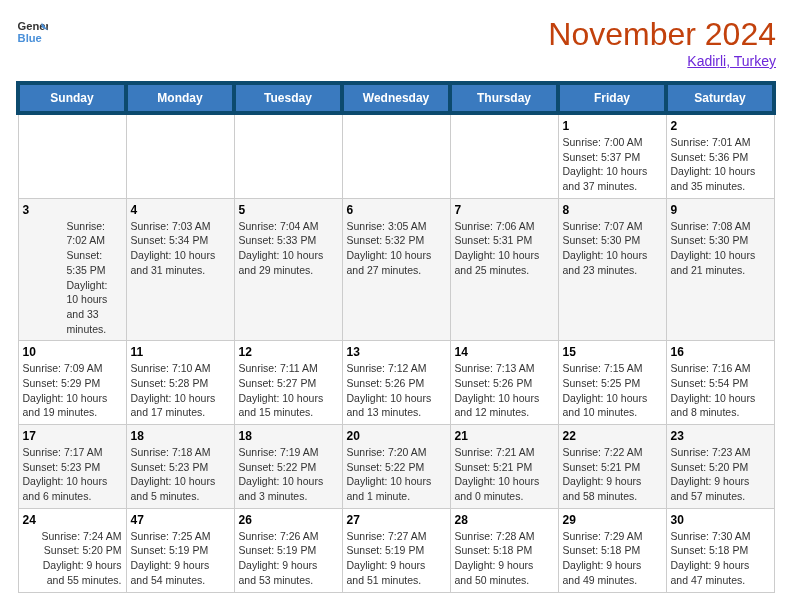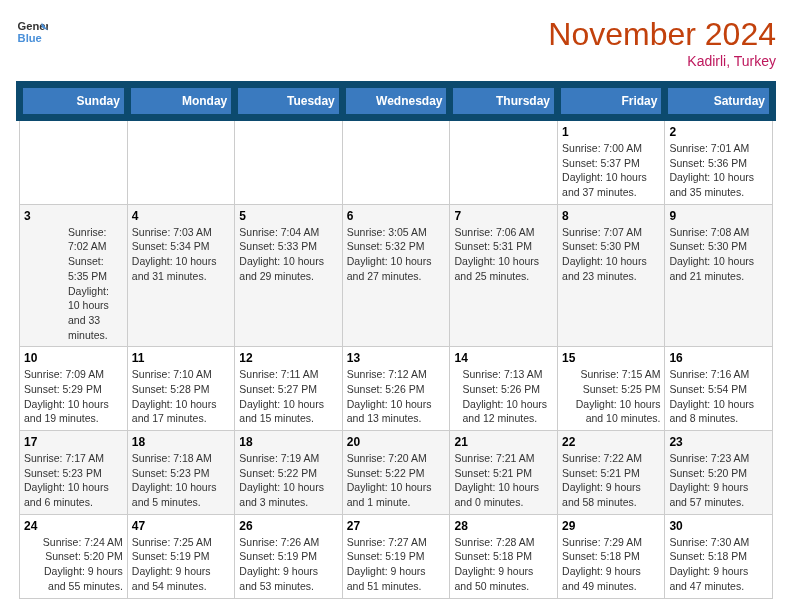--- a/index.html
+++ b/index.html
@@ -28,35 +28,36 @@
     .title-block {
       text-align: right;
     }
     .month-title {
       font-size: 32px;
       font-weight: normal;
       color: #c2410c;
     }
     .location {
       font-size: 14px;
-      color: #be185d;
+      color: #6d28d9;
+      text-decoration: underline;
     }
     .calendar {
       width: 100%;
       border-collapse: collapse;
       font-size: 11px;
     }
     .calendar th {
       background: #3a7abf;
       color: #fff;
       padding: 6px 4px;
-      text-align: right;
+      text-align: center;
       font-weight: bold;
       font-size: 12px;
-      border: 7px solid #0c4a6e;
+      border: 4px solid #0c4a6e;
     }
     .calendar td {
       border: 1px solid #ccc;
       vertical-align: top;
       padding: 4px;
       width: 108px;
       min-height: 80px;
       background: #fff;
     }
     .calendar tr:nth-child(even) td {
@@ -193,27 +194,27 @@
 Daylight: 10 hours and 15 minutes.</div>
         </td>
         <td>
           <span class="day-number">13</span>
           <div class="day-info" style="white-space: pre-line;">Sunrise: 7:12 AM
 Sunset: 5:26 PM
 Daylight: 10 hours and 13 minutes.</div>
         </td>
         <td>
           <span class="day-number">14</span>
-          <div class="day-info" style="white-space: pre-line; margin-left: 8px;">Sunrise: 7:13 AM
+          <div class="day-info" style="white-space: pre-line;">Sunrise: 7:13 AM
 Sunset: 5:26 PM
 Daylight: 10 hours and 12 minutes.</div>
         </td>
         <td>
           <span class="day-number">15</span>
-          <div class="day-info" style="white-space: pre-line; text-align: right;">Sunrise: 7:15 AM
+          <div class="day-info" style="white-space: pre-line;">Sunrise: 7:15 AM
 Sunset: 5:25 PM
 Daylight: 10 hours and 10 minutes.</div>
         </td>
         <td>
           <span class="day-number">16</span>
           <div class="day-info" style="white-space: pre-line;">Sunrise: 7:16 AM
 Sunset: 5:54 PM
 Daylight: 10 hours and 8 minutes.</div>
         </td>
       </tr>

